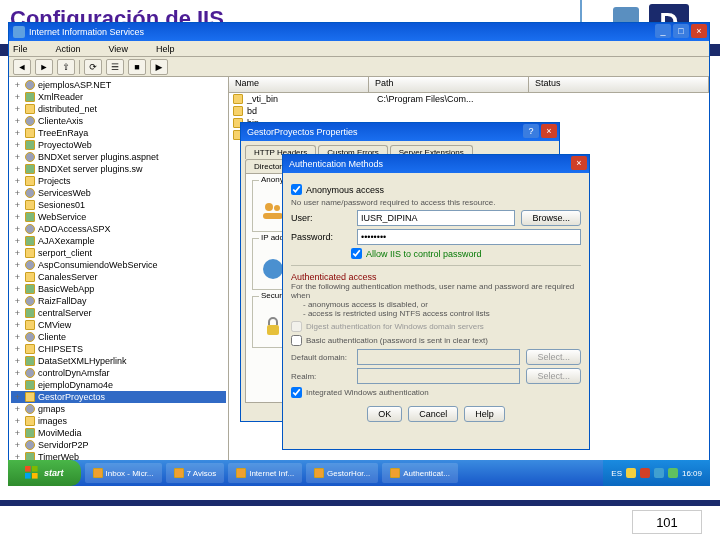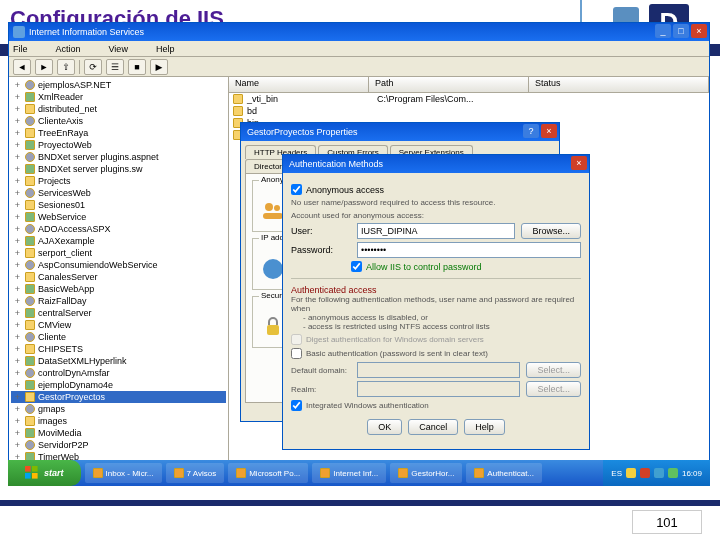--- a/index.html
+++ b/index.html
@@ -362,21 +362,20 @@
     <div class="win-controls">
         <div class="win-btn">×</div>
       </div>
   </div>
   <div class="auth-body">
     <div class="chk">
         <input type="checkbox" checked="" style="">
         <span>Anonymous access</span>
       </div>
     <div class="small">No user name/password required to access this resource.</div>
-    <div class="small" style="margin-top:4px">Account used for anonymous access:</div>
     <div class="row-field">
       <label>User:</label>
       <input type="text" value="IUSR_DIPINA" style="">
       <button class="btn">Browse...</button>
     </div>
     <div class="row-field">
       <label>Password:</label>
       <input type="password" value="••••••••" style="">
     </div>
     <div class="chk" style="margin-left:60px">
@@ -424,21 +423,20 @@
         <rect width="4" height="4" fill="#f25022"></rect>
         <rect x="5" width="4" height="4" fill="#7fba00"></rect>
         <rect y="5" width="4" height="4" fill="#00a4ef"></rect>
         <rect x="5" y="5" width="4" height="4" fill="#ffb900"></rect>
       </svg>
     <span>start</span>
   </div>
   <div id="taskitems" style="display:flex">
       <div class="task-item"><span class="ticon-mini" style="background:#f0a030"></span>Inbox - Micr...</div>
       <div class="task-item"><span class="ticon-mini" style="background:#f0a030"></span>7 Avisos</div>
-      <div class="task-item"><span class="ticon-mini" style="background:#f0a030"></span>Microsoft Po...</div>
       <div class="task-item"><span class="ticon-mini" style="background:#f0a030"></span>Internet Inf...</div>
       <div class="task-item"><span class="ticon-mini" style="background:#f0a030"></span>GestorHor...</div>
       <div class="task-item"><span class="ticon-mini" style="background:#f0a030"></span>Authenticat...</div>
     </div>
   <div class="tray">
     <span>ES</span>
     <div class="tray-ico"></div>
     <div class="tray-ico" style="background:#d04028"></div>
     <div class="tray-ico" style="background:#40a0d0"></div>
     <div class="tray-ico" style="background:#60c060"></div>

